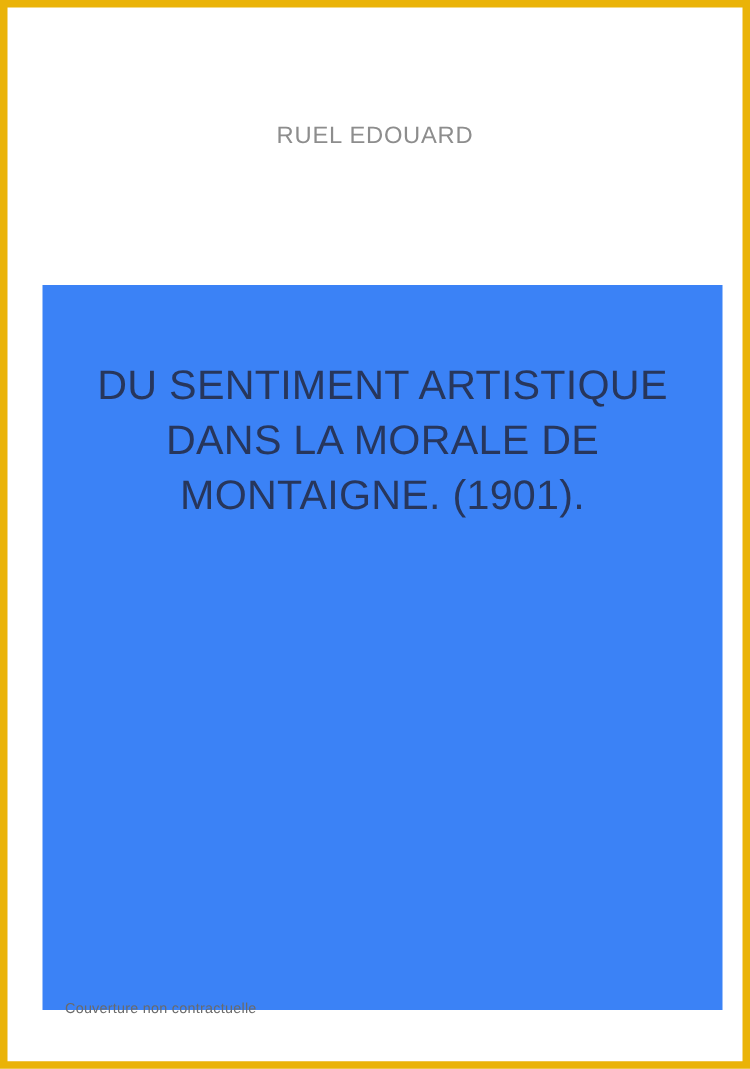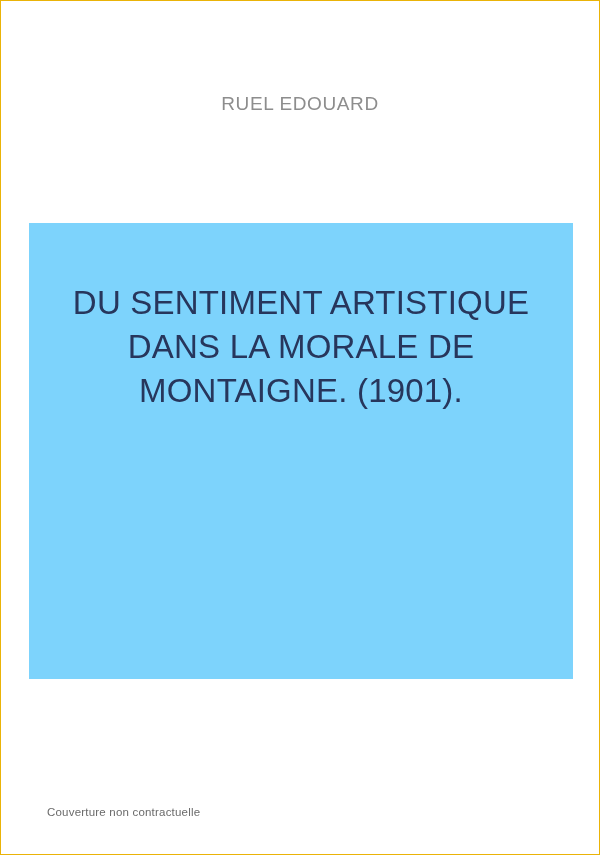--- a/index.html
+++ b/index.html
@@ -12,42 +12,42 @@
     height: 855px;
     font-family: "Liberation Sans", sans-serif;
     overflow: hidden;
   }
   .cover {
     position: relative;
     box-sizing: border-box;
     width: 600px;
     height: 855px;
     background: #ffffff;
-    border: 1px solid #eab308;
+    border: 6px solid #eab308;
     padding: 5px;
   }
   .author {
     position: absolute;
     top: 92px;
     left: 0;
     right: 0;
     text-align: center;
     font-size: 19px;
     letter-spacing: 0.6px;
     color: #8d8d8d;
     font-weight: 400;
     font-family: "Liberation Sans", sans-serif;
   }
   .title-panel {
     position: absolute;
     top: 222px;
     left: 28px;
     width: 544px;
-    height: 456px;
-    background: #7dd3fc;
+    height: 580px;
+    background: #3b82f6;
   }
   .title {
     position: absolute;
     top: 58px;
     left: 22px;
     width: 500px;
     text-align: center;
     font-size: 33px;
     line-height: 44px;
     color: #27365c;

